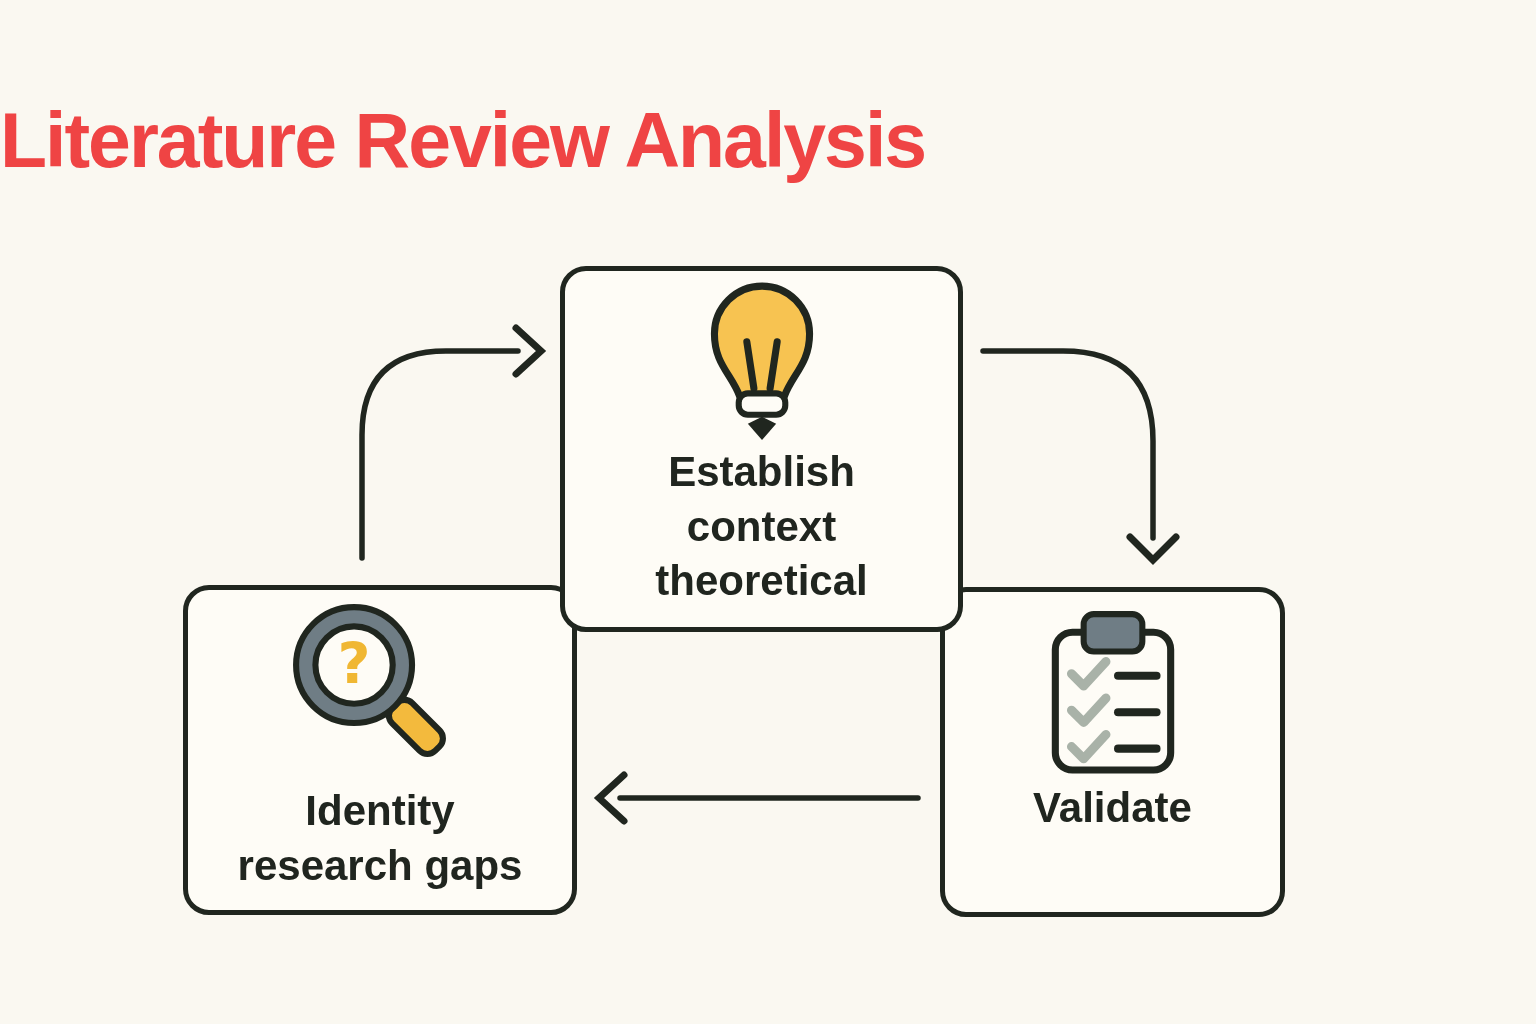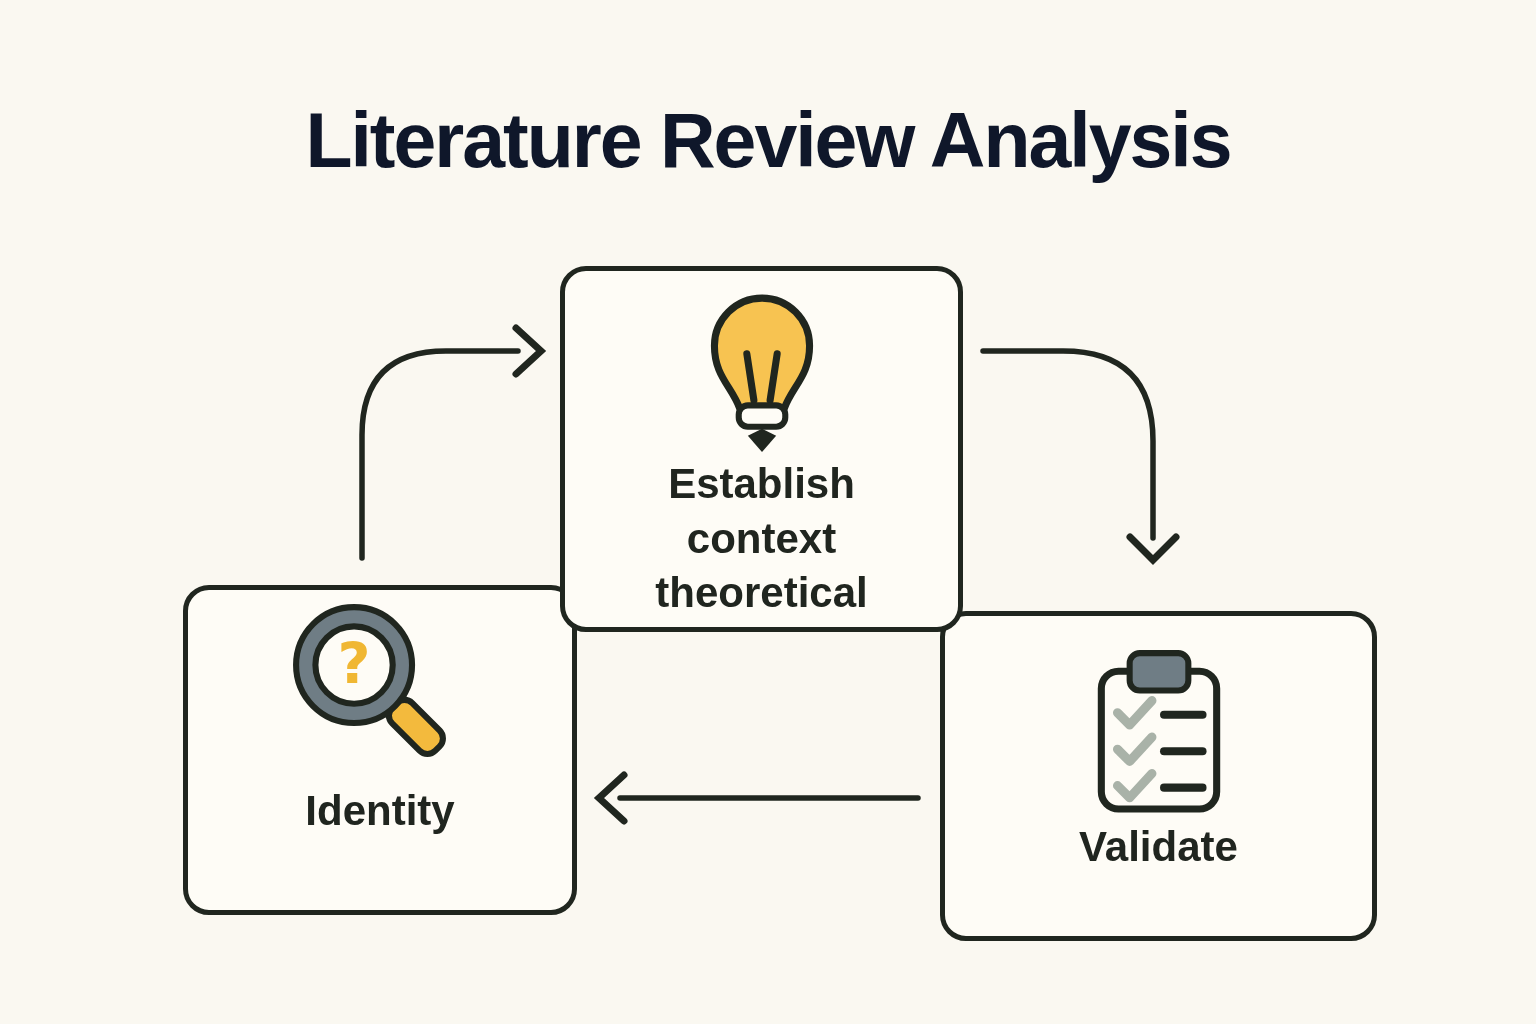--- a/index.html
+++ b/index.html
@@ -9,25 +9,24 @@
     font-family: "Liberation Sans", sans-serif;
     position: relative;
     overflow: hidden;
     color: #20251F;
   }
   .canvas { position: absolute; inset: 0; }
 
   .title {
     position: absolute;
     top: 96px; left: 0; width: 100%;
-    text-align: center;
     font-size: 77px;
     font-weight: 700;
     letter-spacing: -2px;
-    color: #0f172a;
+    color: #ef4444;
     z-index: 4;
   }
 
   .arrow-layer {
     position: absolute; inset: 0;
     z-index: 1;
   }
   .arrow-layer path, .arrow-layer polyline {
     fill: none;
     stroke: #20261F;
@@ -38,23 +37,23 @@
   .node {
     position: absolute;
     background: #FEFCF6;
     border: 5px solid #20261F;
     border-radius: 26px;
     box-sizing: border-box;
     display: flex;
     flex-direction: column;
     align-items: center;
   }
-  .node-top    { left: 560px; top: 266px; width: 403px; height: 366px; z-index: 3; padding-top: 16px; }
+  .node-top    { left: 560px; top: 266px; width: 403px; height: 366px; z-index: 3; padding-top: 4px; }
   .node-left   { left: 183px; top: 585px; width: 394px; height: 330px; z-index: 2; padding-top: 12px; }
-  .node-right  { left: 940px; top: 587px; width: 437px; height: 330px; z-index: 2; padding-top: 28px; margin-top: 24px; }
+  .node-right  { left: 940px; top: 587px; width: 345px; height: 330px; z-index: 2; padding-top: 13px; }
 
   .node-label {
     text-align: center;
     font-size: 42px;
     font-weight: 700;
     line-height: 1.3;
     color: #20251F;
   }
   .node-label span { display: block; }
   .node-top .node-label { margin-top: 2px; }
@@ -108,20 +107,21 @@
           <rect x="100" y="50" width="22" height="24" fill="#5B666C" stroke="#20261F" stroke-width="5"></rect>
           <rect x="118" y="48" width="60" height="28" rx="11" fill="#F3BA3D" stroke="#20261F" stroke-width="6"></rect>
         </g>
         <circle cx="62" cy="62" r="57" fill="#6F7D85" stroke="#20261F" stroke-width="6"></circle>
         <circle cx="62" cy="62" r="38" fill="#FEFCF6" stroke="#20261F" stroke-width="6"></circle>
         <text x="62" y="81" font-size="56" font-weight="bold" fill="#F0B733" text-anchor="middle" font-family="DejaVu Sans, sans-serif">?</text>
       </svg>
     </div>
     <div class="node-label">
       <span>Identity</span>
+      <span>research gaps</span>
     </div>
   </div>
 
   <div class="node node-right">
     <div class="icon-wrap">
       <svg width="132" height="172" viewBox="0 0 130 170" xmlns="http://www.w3.org/2000/svg">
         <rect x="8" y="27" width="114" height="136" rx="17" fill="#FEFCF6" stroke="#20261F" stroke-width="7"></rect>
         <rect x="36" y="9" width="58" height="37" rx="10" fill="#6F7D85" stroke="#20261F" stroke-width="6"></rect>
         <polyline points="24,68 36,80 58,56" fill="none" stroke="#A9B2A8" stroke-width="9" stroke-linecap="round" stroke-linejoin="round"></polyline>
         <polyline points="24,104 36,116 58,92" fill="none" stroke="#A9B2A8" stroke-width="9" stroke-linecap="round" stroke-linejoin="round"></polyline>

